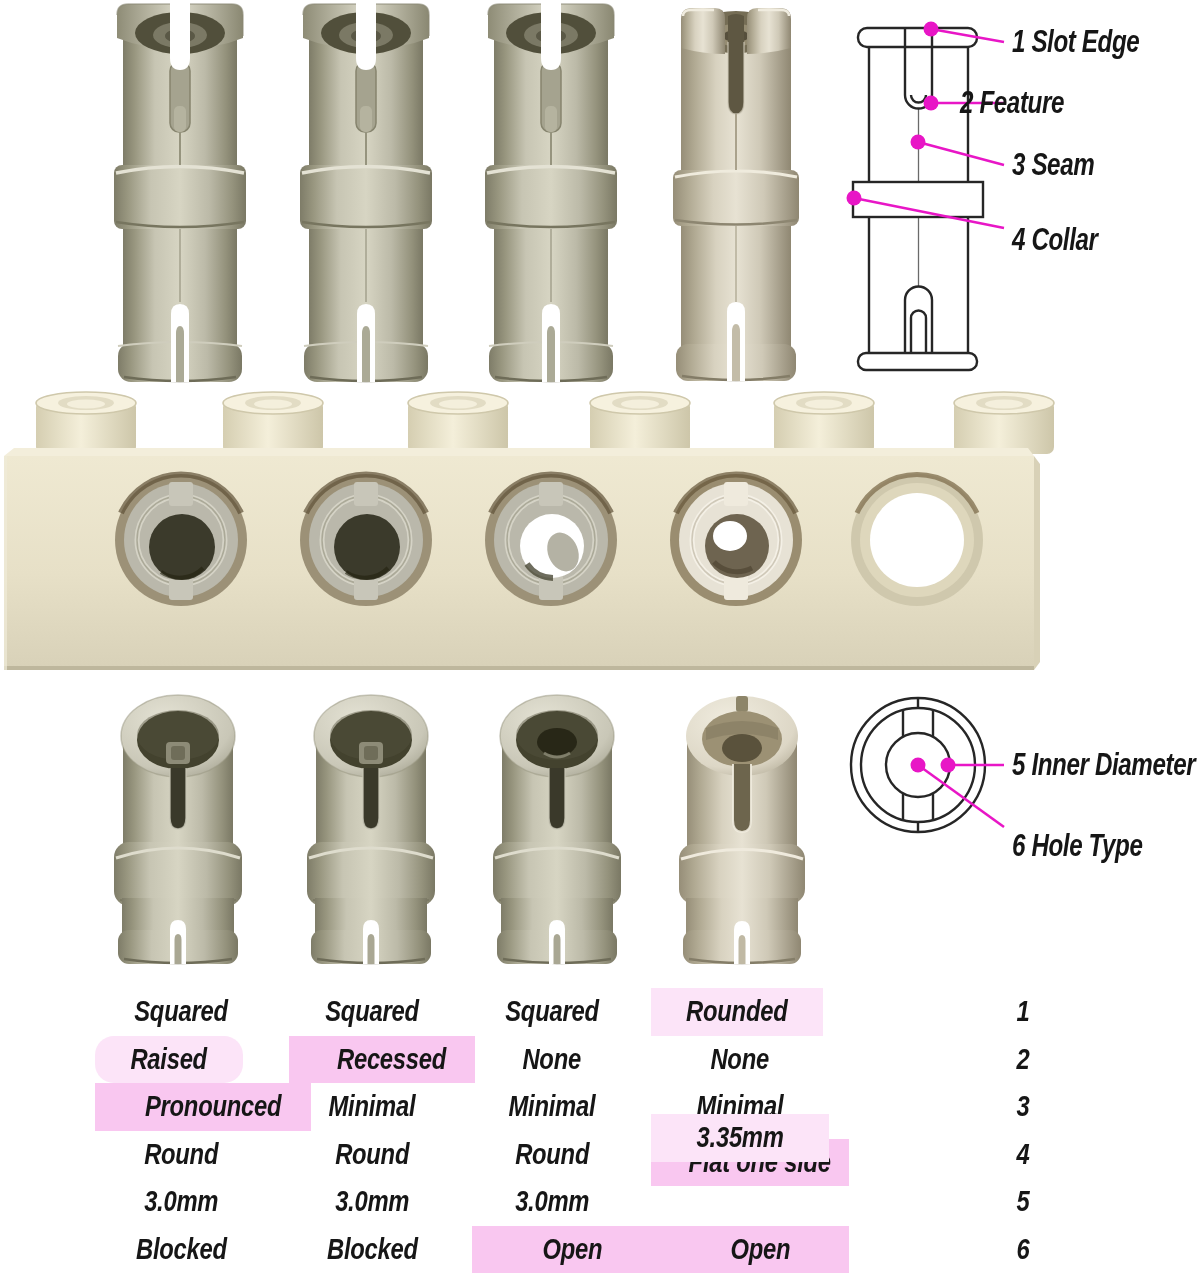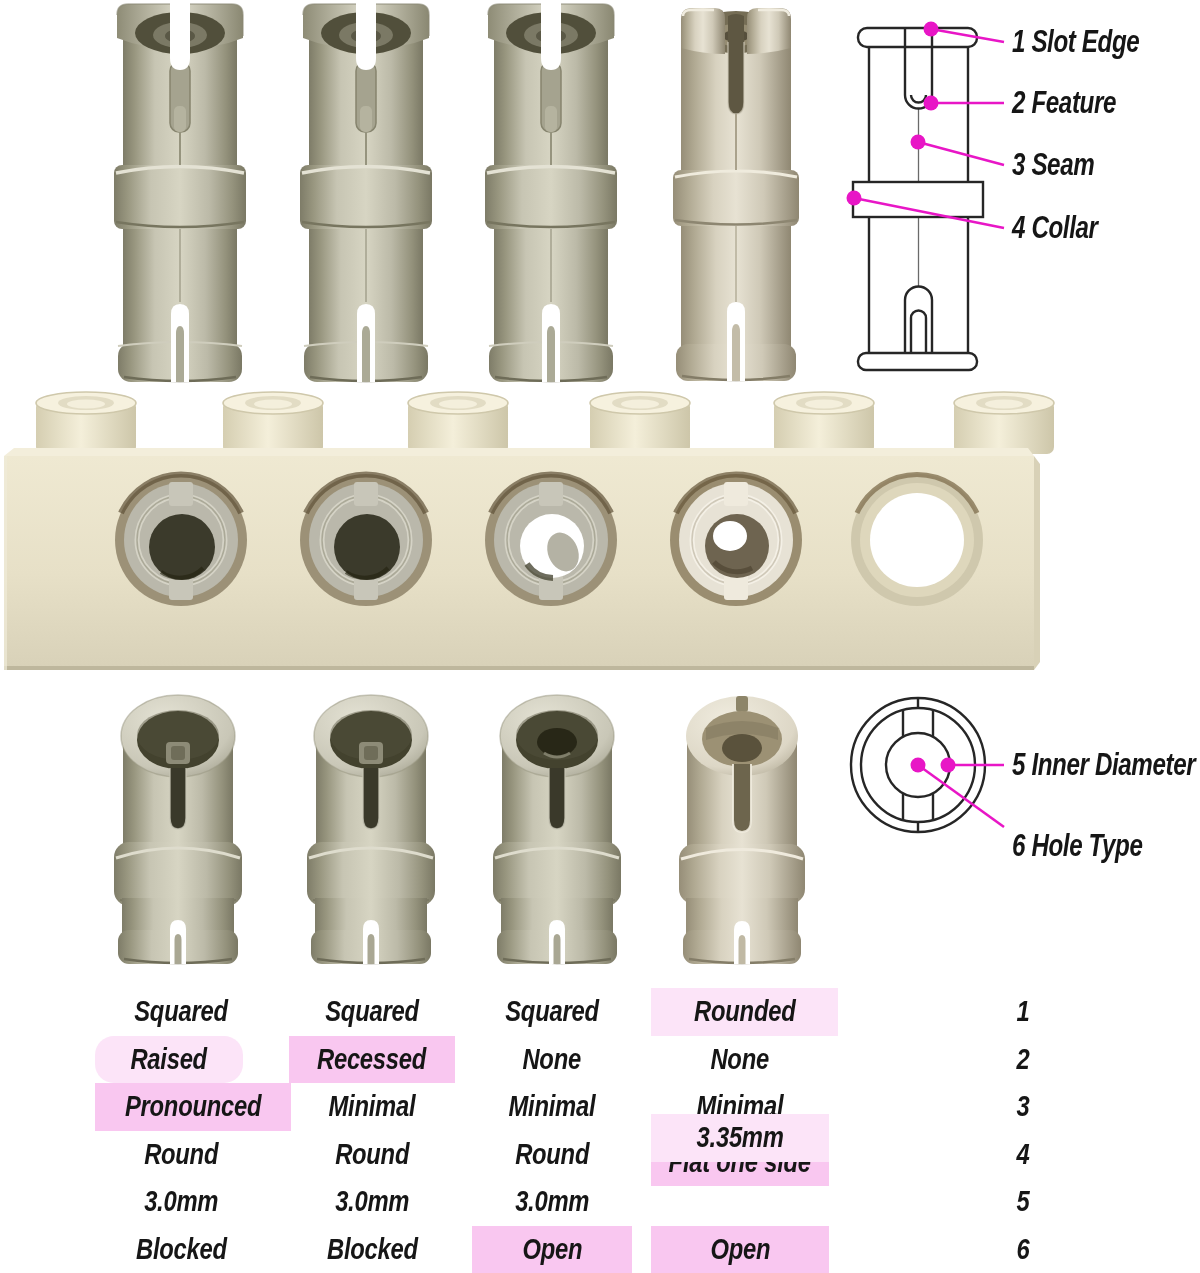--- a/index.html
+++ b/index.html
@@ -18,21 +18,21 @@
   }
   .cell {
     position:absolute; height:47.5px; display:flex; align-items:center; justify-content:center;
     color:var(--text,#161616);
   }
   .cell > span {
     font-weight:bold; font-size:29px; letter-spacing:-0.3px; white-space:nowrap;
     transform:scaleX(0.82); transform-origin:center center;
   }
   .hl-light  { background:var(--hl-light,#fce4f8); }
-  .hl-strong { background:var(--hl-strong,#f9c7f0); }
+  .hl-strong { background:var(--hl-strong,#f9c7f0);padding-left:20px; }
   .ln  { fill:none; stroke:#262626; stroke-width:2.4; }
   .lnf { fill:#ffffff; stroke:#262626; stroke-width:2.4; }
   .lnt { fill:none; stroke:#6a6a6a; stroke-width:1.3; }
   .dot { fill:var(--accent,#e816c6); }
   .cl  { stroke:var(--accent,#e816c6); stroke-width:2.6; }
 </style>
 </head>
 <body>
 
 <div class="canvas">
@@ -331,23 +331,23 @@
       <line x1="918" y1="698" x2="918" y2="708" class="ln"></line>
       <line x1="918" y1="822" x2="918" y2="832" class="ln"></line>
       <line x1="948" y1="765" x2="1004" y2="765" class="cl"></line>
       <line x1="918" y1="765" x2="1004" y2="827" class="cl"></line>
       <circle cx="948" cy="765" r="7.5" class="dot"></circle>
       <circle cx="918" cy="765" r="7.5" class="dot"></circle>
     </g>
   </svg>
 
   <div class="callout" style="left:1012px; top:42px"><span>1 Slot Edge</span></div>
-  <div class="callout" style="left:1012px; top:103px"><span>2 Feature</span></div>
+  <div class="callout" style="left:960px; top:103px"><span>2 Feature</span></div>
   <div class="callout" style="left:1012px; top:165px"><span>3 Seam</span></div>
-  <div class="callout" style="left:1012px; top:228px"><span>4 Collar</span></div>
+  <div class="callout" style="left:1012px; top:240px"><span>4 Collar</span></div>
   <div class="callout" style="left:1012px; top:765px"><span>5 Inner Diameter</span></div>
   <div class="callout" style="left:1012px; top:846px"><span>6 Hole Type</span></div>
 
   <div id="table-layer">
       <div class="cell" style="left: 95px; top: 988px; width: 172px;">
         <span>Squared</span>
       </div>
       <div class="cell hl-light" style="left: 95px; top: 1035.5px; width: 148px; border-radius: 19px;">
         <span>Raised</span>
       </div>
@@ -392,21 +392,21 @@
       </div>
       <div class="cell" style="left: 472px; top: 1130.5px; width: 160px;">
         <span>Round</span>
       </div>
       <div class="cell" style="left: 472px; top: 1178px; width: 160px;">
         <span>3.0mm</span>
       </div>
       <div class="cell hl-strong" style="left: 472px; top: 1225.5px; width: 160px;">
         <span>Open</span>
       </div>
-      <div class="cell hl-light" style="left: 651px; top: 988px; width: 187px;">
+      <div class="cell hl-light" style="left: 651px; top: 988px; width: 172px;">
         <span>Rounded</span>
       </div>
       <div class="cell" style="left: 651px; top: 1035.5px; width: 178px;">
         <span>None</span>
       </div>
       <div class="cell" style="left: 651px; top: 1083px; width: 178px;">
         <span>Minimal</span>
       </div>
       <div class="cell hl-strong" style="left: 651px; top: 1130.5px; width: 178px; margin-top: 8px;">
         <span>Flat one side</span>

